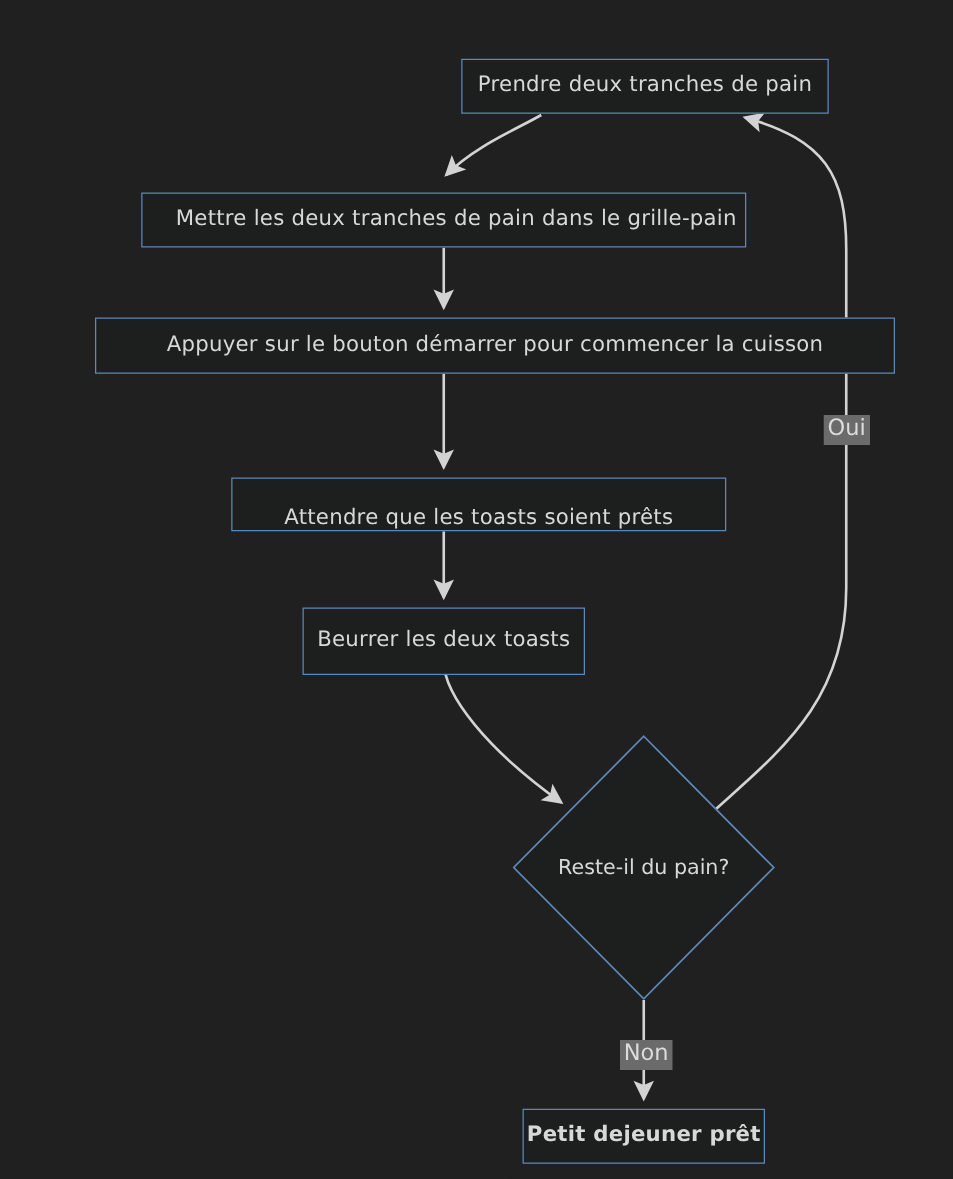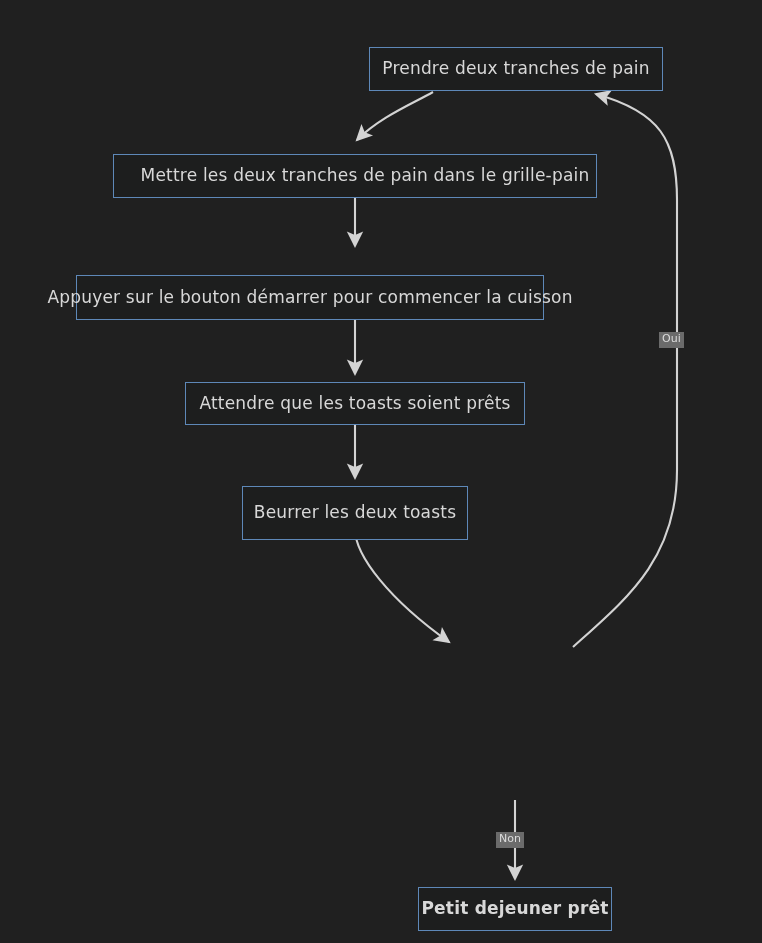--- a/index.html
+++ b/index.html
@@ -66,21 +66,21 @@
     color: #d8d8d8;
     font-size: 16.5px;
     white-space: nowrap;
     line-height: 1;
   }
   .edge-label {
     position: absolute;
     z-index: 5;
     background: #6b6b6b;
     color: #dcdcdc;
-    font-size: 11px;
+    font-size: 18px;
     line-height: 1.15;
     padding: 1px 3px 2px 3px;
     white-space: nowrap;
   }
 </style>
 </head>
 <body>
 
 <div id="diagram-root">
 
@@ -107,32 +107,38 @@
   </svg>
 
   <div class="node" id="node-n1" style="left:369px; top:47px; width:294px; height:44px;">
     <span class="node-label">Prendre deux tranches de pain</span>
   </div>
 
   <div class="node" id="node-n2" style="left:113px; top:154px; width:484px; height:44px;padding-left:20px;">
     <span class="node-label">Mettre les deux tranches de pain dans le grille-pain</span>
   </div>
 
-  <div class="node" id="node-n3" style="left:76px; top:254px; width:468px; height:45px;margin-top:21px;">
+  <div class="node" id="node-n3" style="left:76px; top:254px; width:640px; height:45px;">
     <span class="node-label">Appuyer sur le bouton démarrer pour commencer la cuisson</span>
   </div>
 
-  <div class="node" id="node-n4" style="left:185px; top:382px; width:340px; height:43px;">
+  <div class="node" id="node-n4" style="left:185px; top:382px; width:396px; height:43px;align-items:flex-end;">
     <span class="node-label">Attendre que les toasts soient prêts</span>
   </div>
 
   <div class="node" id="node-n5" style="left:242px; top:486px; width:226px; height:54px;">
     <span class="node-label">Beurrer les deux toasts</span>
   </div>
 
+  <div class="diamond-wrap" id="node-n6" style="left:410px; top:588px; width:210px; height:212px;">
+    <svg class="diamond-shape" viewBox="0 0 210 212" preserveAspectRatio="none">
+      <polygon points="105,1 209,106 105,211 1,106" fill="#1d1e1e" stroke="#5e88b8" stroke-width="1.4"></polygon>
+    </svg>
+    <span class="diamond-label">Reste-il du pain?</span>
+  </div>
 
   <div class="node" id="node-n7" style="left:418px; top:887px; width:194px; height:44px;font-weight:bold;">
     <span class="node-label">Petit dejeuner prêt</span>
   </div>
 
   <div class="edge-label" style="left:659px; top:332px;">Oui</div>
 
   <div class="edge-label" style="left:496px; top:832px;">Non</div>
 
 </div>

